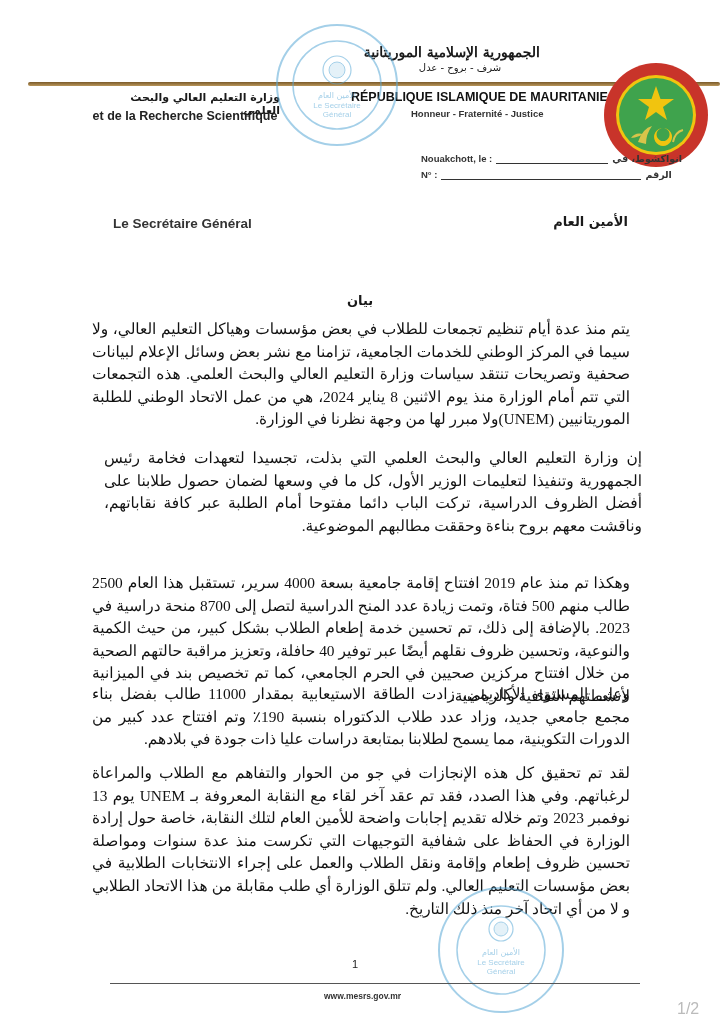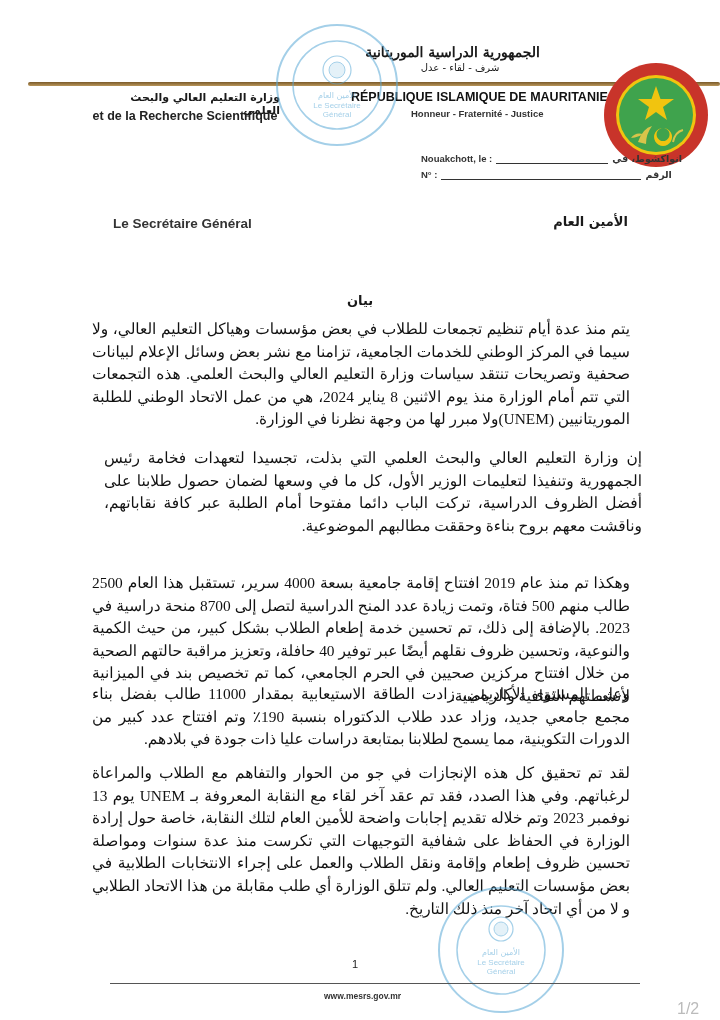--- a/index.html
+++ b/index.html
@@ -43,22 +43,22 @@
 </head>
 <body>
 
 <div class="rule"></div>
 
 <div class="abs ar-ministry">وزارة التعليم العالي والبحث العلمي</div>
 <div class="abs fr-ministry">
   <div>et  de la Recherche Scientifique</div>
 </div>
 
-<div class="abs ar-republic">الجمهورية الدراسية الموريتانية</div>
-<div class="abs ar-motto">شرف - لقاء - عدل</div>
+<div class="abs ar-republic">الجمهورية الإسلامية الموريتانية</div>
+<div class="abs ar-motto">شرف - بروح - عدل</div>
 <div class="abs fr-republic">RÉPUBLIQUE ISLAMIQUE DE MAURITANIE</div>
 <div class="abs fr-motto">Honneur - Fraternité - Justice</div>
 
 <svg class="abs stamp" style="left:274px; top:22px;" width="126" height="126" viewBox="0 0 126 126">
   <circle cx="63" cy="63" r="60" fill="none" stroke="#5aa9d6" stroke-width="2"></circle>
   <circle cx="63" cy="63" r="44" fill="none" stroke="#5aa9d6" stroke-width="1.5"></circle>
   <circle cx="63" cy="48" r="14" fill="none" stroke="#5aa9d6" stroke-width="1.2"></circle>
   <circle cx="63" cy="48" r="8" fill="#cfe6f3" stroke="#5aa9d6" stroke-width="1"></circle>
   <text x="63" y="76" text-anchor="middle" font-size="8" fill="#5aa9d6" font-family="DejaVu Sans, sans-serif">الأمين العام</text>
   <text x="63" y="86" text-anchor="middle" font-size="8" fill="#5aa9d6" font-family="Liberation Sans, sans-serif">Le Secrétaire</text>

